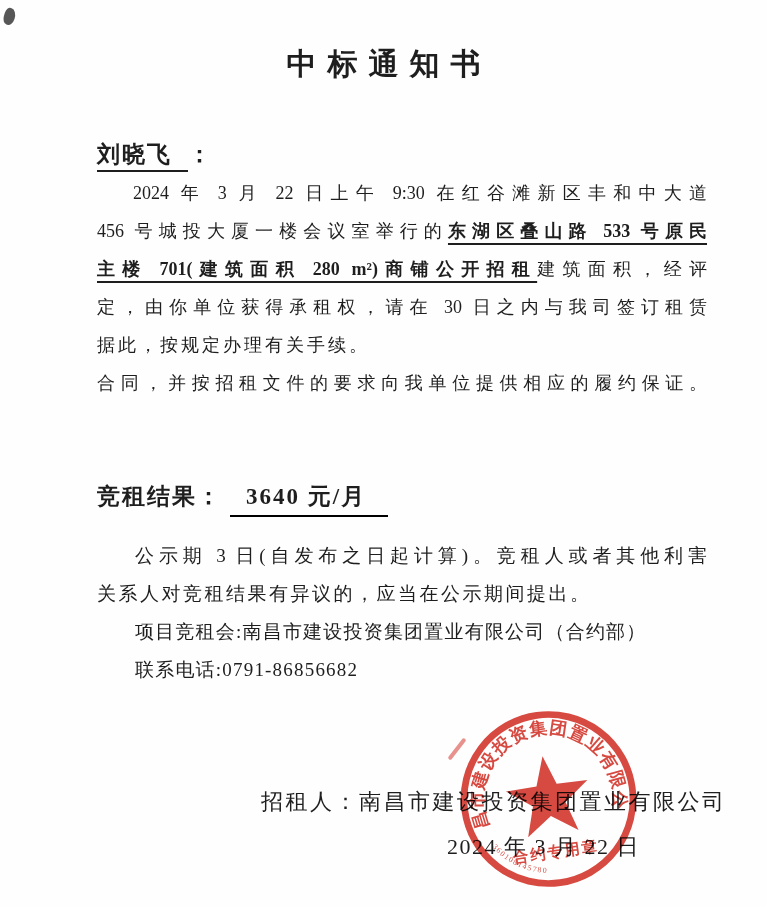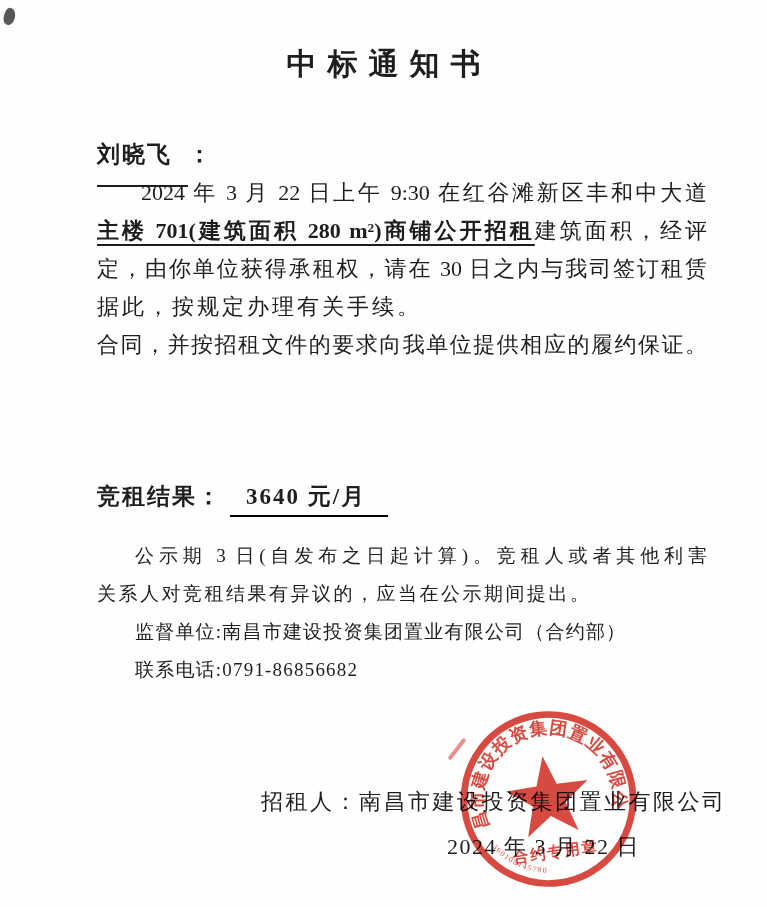--- a/index.html
+++ b/index.html
@@ -34,27 +34,27 @@
   }
   .recipient {
     position: absolute;
     left: 97px; top: 139px;
     font-size: 23px;
     font-weight: 700;
     letter-spacing: 2px;
   }
   .recipient .r-name {
     border-bottom: 2px solid #1e1e1e;
-    padding: 0 16px 18px 0;
+    padding: 0 16px 3px 0;
   }
   .body-block {
     position: absolute;
     left: 97px; top: 174px;
     width: 610px;
-    font-size: 22px;
+    font-size: 18px;
     line-height: 38px;
   }
   .bline {
     height: 38px;
     text-align: justify;
     white-space: nowrap;
   }
   .bline.jl { text-align: justify; text-align-last: justify; white-space: normal; }
   .bline.indent { text-indent: 2em; }
   .bline.plain { text-align: left; text-align-last: left; letter-spacing: 3px; }
@@ -128,20 +128,23 @@
 
   <div class="recipient">
     <span class="r-name">刘晓飞</span><span>：</span>
   </div>
 
   <div class="body-block">
     <div class="bline jl indent">
       <span>2024 年 3 月 22 日上午 9:30 在红谷滩新区丰和中大道</span>
     </div>
     <div class="bline jl">
+      <span>456 号城投大厦一楼会议室举行的</span><span class="em">东湖区叠山路 533 号原民</span>
+    </div>
+    <div class="bline jl">
       <span class="em">主楼 701(建筑面积 280 m²)商铺公开招租</span><span>建筑面积，经评</span>
     </div>
     <div class="bline jl">
       <span>定，由你单位获得承租权，请在 30 日之内与我司签订租赁</span>
     </div>
     <div class="bline plain">
       <span>据此，按规定办理有关手续。</span>
     </div>
     <div class="bline jl">
       <span>合同，并按招租文件的要求向我单位提供相应的履约保证。</span>
@@ -153,21 +156,21 @@
   </div>
 
   <div class="notice-block">
     <div class="bline jl indent">
       <span>公示期 3 日(自发布之日起计算)。竞租人或者其他利害</span>
     </div>
     <div class="bline plain n2">
       <span>关系人对竞租结果有异议的，应当在公示期间提出。</span>
     </div>
     <div class="bline plain tight ind2">
-      <span>监督单位:南昌市建设投资集团置业有限公司（合约部）</span>
+      <span>项目竞租会:南昌市建设投资集团置业有限公司（合约部）</span>
     </div>
     <div class="bline plain tight ind2">
       <span>联系电话:0791-86856682</span>
     </div>
   </div>
 
   <div class="sig-line">
     <span>招租人：</span><span>南昌市建设投资集团置业有限公司</span>
   </div>
 

